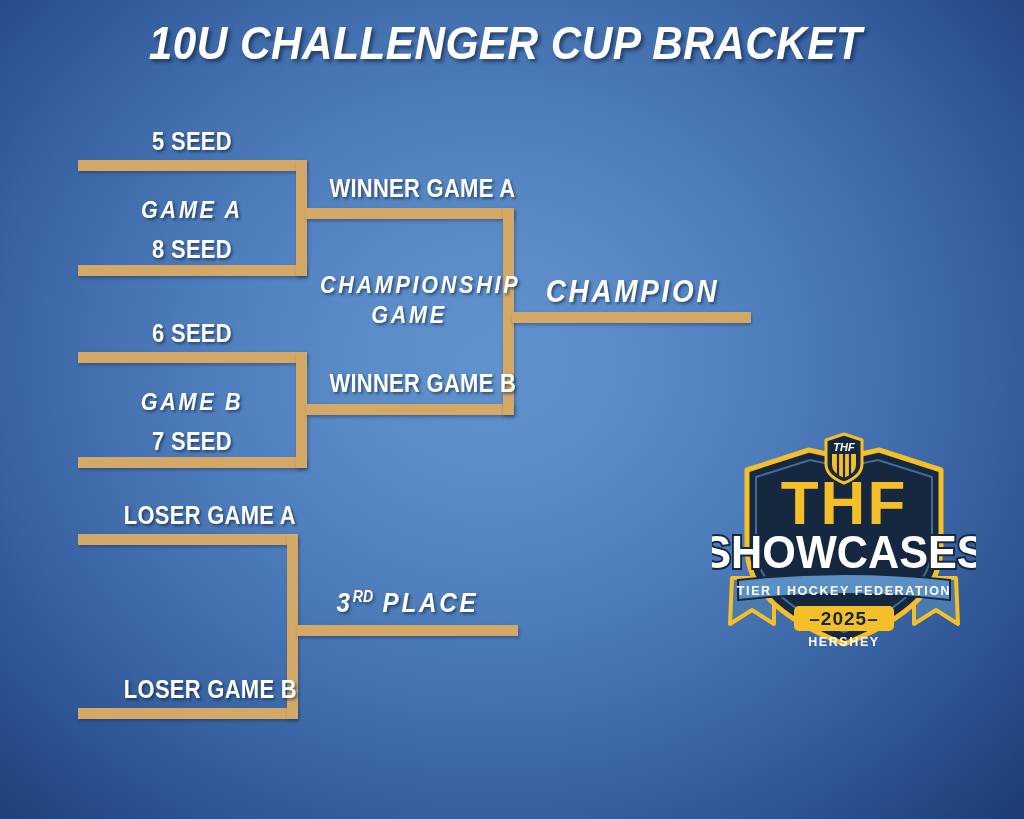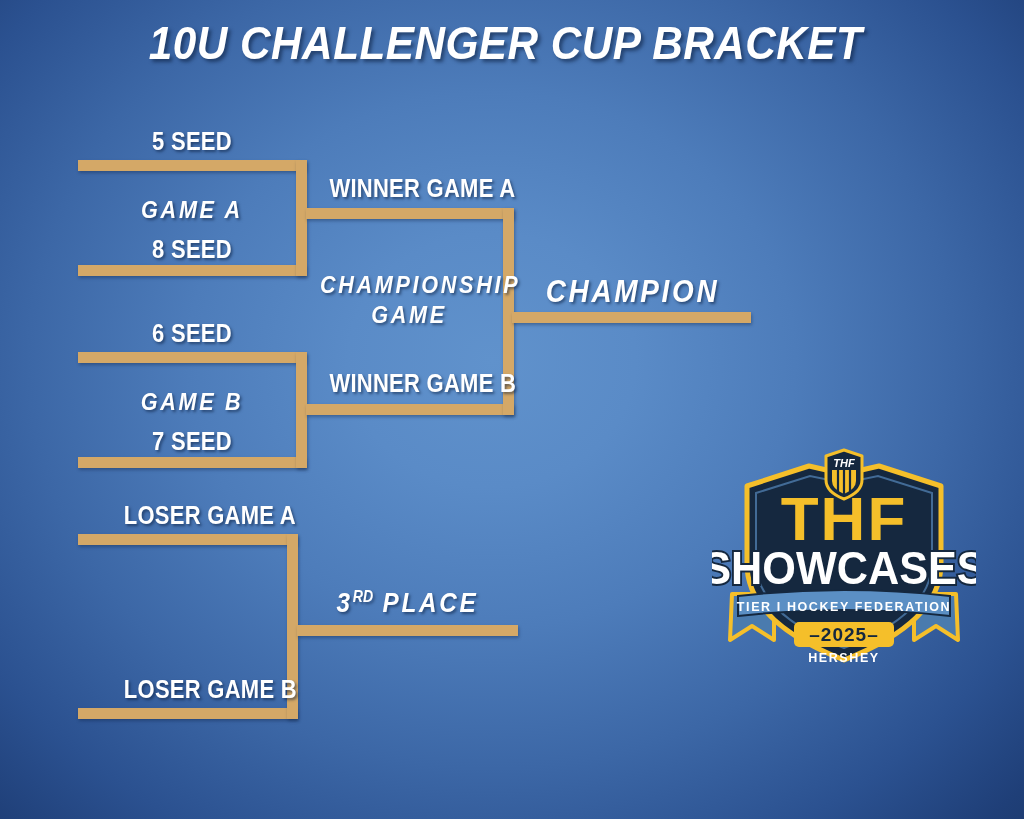--- a/index.html
+++ b/index.html
@@ -80,21 +80,21 @@
   .sup {
     font-size: 0.58em;
     vertical-align: super;
     letter-spacing: 0;
   }
 
   
   #logo {
     position: absolute;
     left: 712px;
-    top: 444px;
+    top: 428px;
     width: 264px;
     height: 230px;
   }
   #logo svg { display: block; width: 100%; height: 100%; }
   .lg-txt {
     font-family: "Liberation Sans", sans-serif;
     font-weight: 700;
   }
 </style>
 </head>

